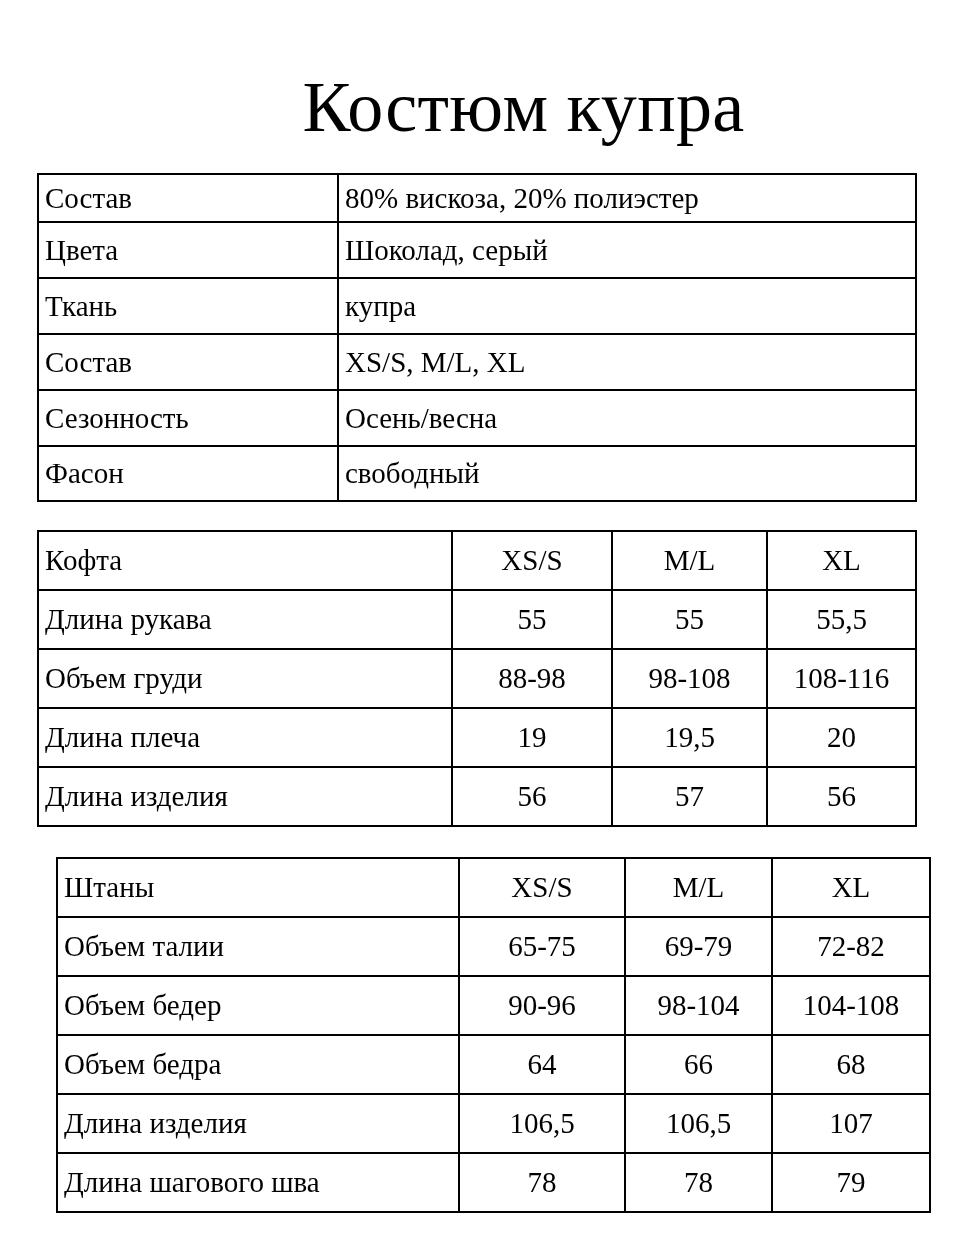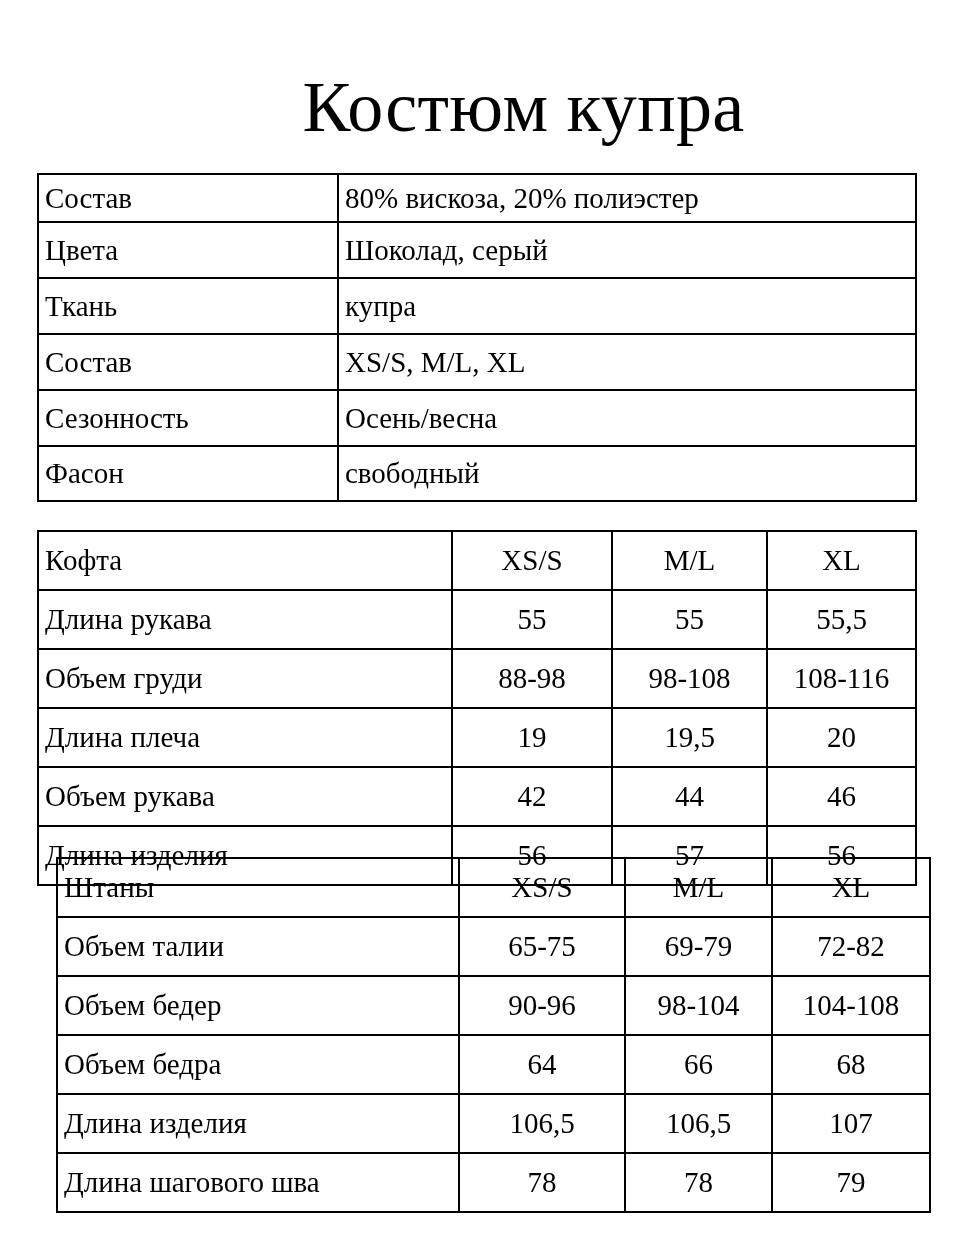--- a/index.html
+++ b/index.html
@@ -78,26 +78,20 @@
     <td class="c">88-98</td>
     <td class="c">98-108</td>
     <td class="c">108-116</td>
   </tr>
   <tr style="height:32px">
     <td>Длина плеча</td>
     <td class="c">19</td>
     <td class="c">19,5</td>
     <td class="c">20</td>
   </tr>
-  <tr style="height:49px">
-    <td>Объем рукава</td>
-    <td class="c">42</td>
-    <td class="c">44</td>
-    <td class="c">46</td>
-  </tr>
   <tr style="height:48px">
     <td>Длина изделия</td>
     <td class="c">56</td>
     <td class="c">57</td>
     <td class="c">56</td>
   </tr>
 </tbody>
   </table>
 
 <table id="t3">

